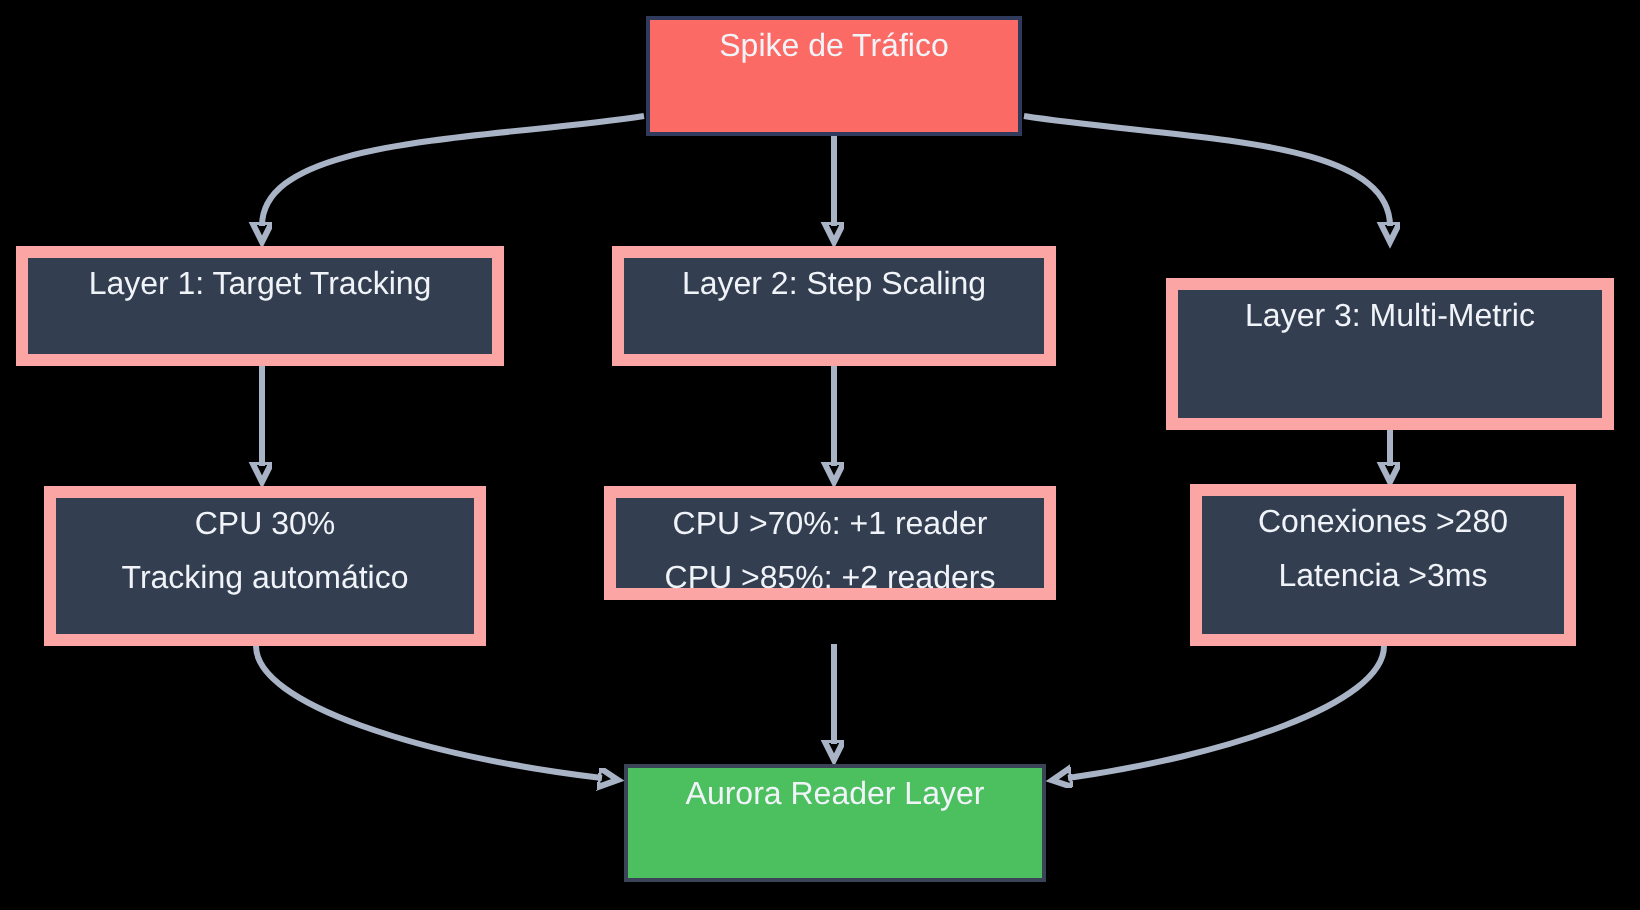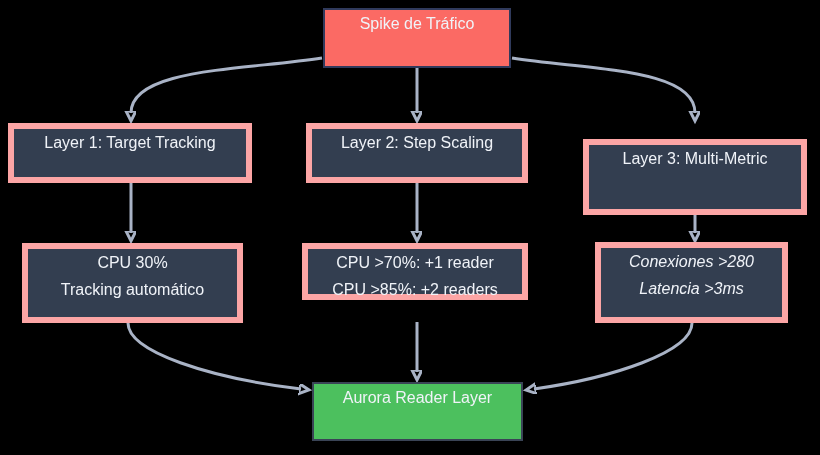--- a/index.html
+++ b/index.html
@@ -45,21 +45,21 @@
   .node-spike {
     left: 323px; top: 8px; width: 188px; height: 60px;
     background: #fb6a64;
     border: 2px solid #303a5c;
   }
   .node-layer1 { left: 8px;   top: 123px; width: 244px; height: 60px; }
   .node-layer2 { left: 306px; top: 123px; width: 222px; height: 60px; }
   .node-layer3 { left: 583px; top: 139px; width: 224px; height: 76px; }
   .node-detail1 { left: 22px;  top: 243px; width: 221px; height: 80px; }
   .node-detail2 { left: 302px; top: 243px; width: 226px; height: 57px; }
-  .node-detail3 { left: 595px; top: 242px; width: 193px; height: 81px; font-style: italic; }
+  .node-detail3 { left: 595px; top: 242px; width: 193px; height: 81px; }
   .node-pool {
     left: 312px; top: 382px; width: 211px; height: 59px;
     background: #4cc05e;
     border: 2px solid #3a4456;
   }
   .node .lines div { white-space: nowrap; }
 </style>
 </head>
 <body>
 

